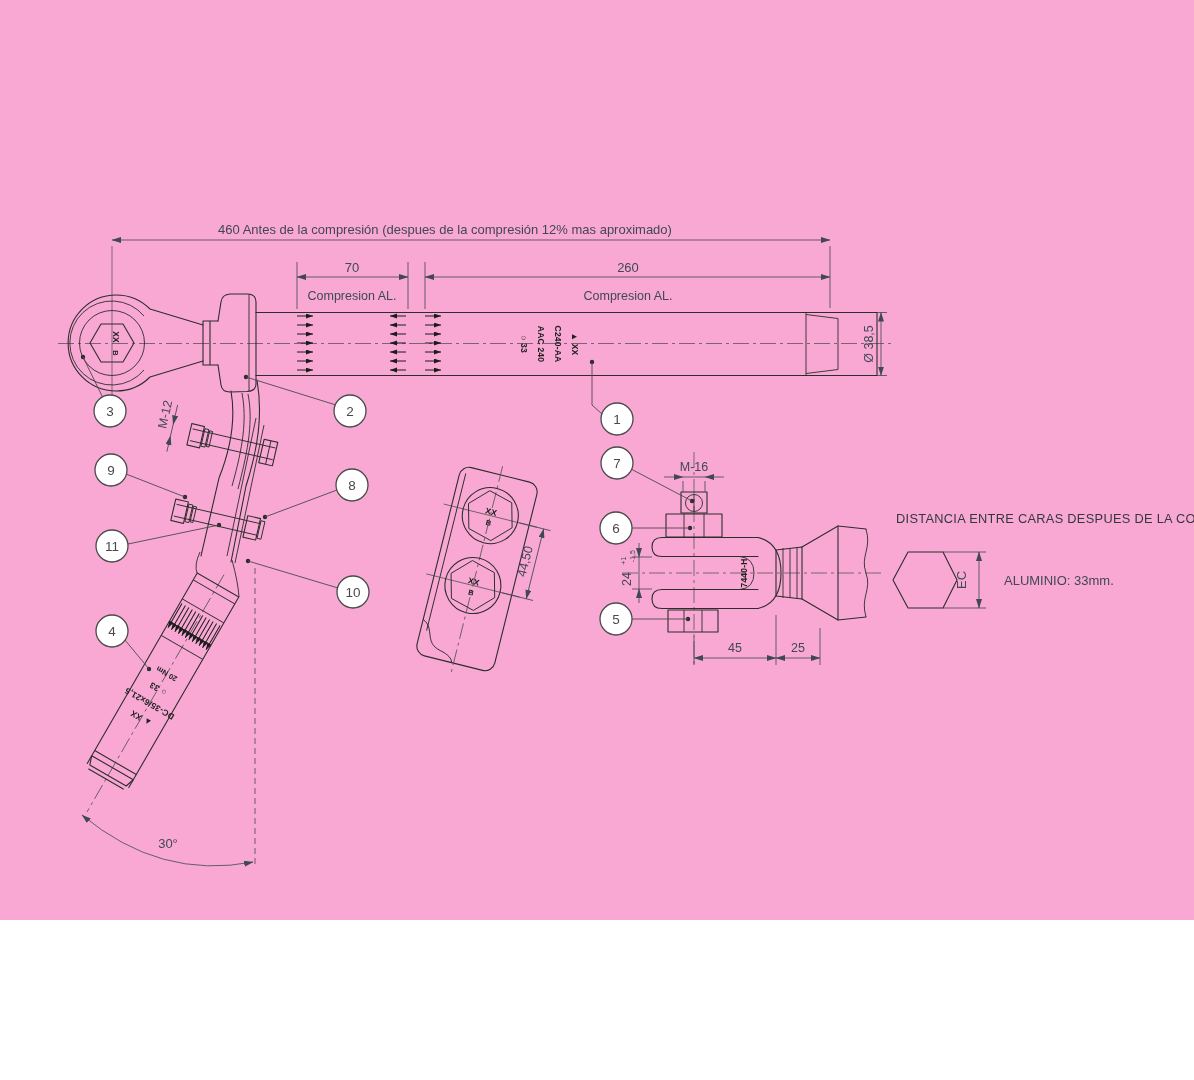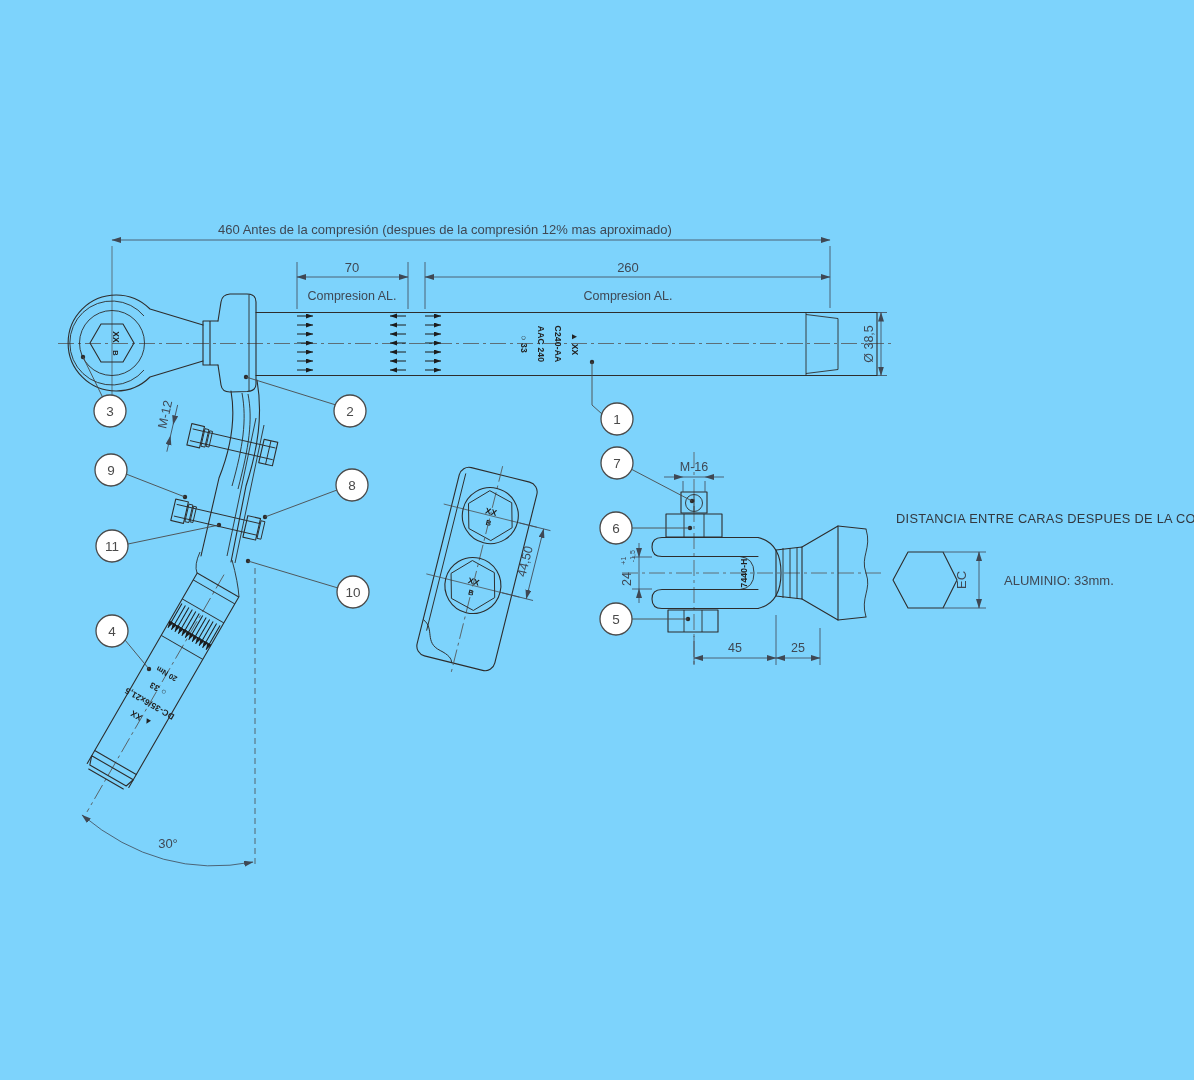--- a/index.html
+++ b/index.html
@@ -1,16 +1,16 @@
 <!DOCTYPE html>
 <html><head>
 <meta charset="utf-8">
 <style>
   html,body{margin:0;padding:0;background:#ffffff;}
-  .sheet{width:1194px;height:1080px;background:#7dd3fc;position:relative;overflow:hidden;}
+  .sheet{width:1194px;height:920px;background:#f9a8d4;position:relative;overflow:hidden;}
   svg{display:block;}
   svg text{font-family:"Liberation Sans",sans-serif;fill:#3b424b;}
   .ol{stroke:#2d2d2d;stroke-width:1.1;fill:none;stroke-linejoin:round;stroke-linecap:round;}
   .ol2{stroke:#2d2d2d;stroke-width:0.9;fill:none;stroke-linejoin:round;}
   .thin{stroke:#4a4a4a;stroke-width:0.7;fill:none;}
   .cl{stroke:#555;stroke-width:0.8;fill:none;stroke-dasharray:16 4 3 4;}
   .dash{stroke:#4a4a4a;stroke-width:0.8;fill:none;stroke-dasharray:6 4;}
   .dim{stroke:#3f4854;stroke-width:0.8;fill:none;}
   .lead{stroke:#4a4a4a;stroke-width:0.9;fill:none;}
   .dot{fill:#2d2d2d;}

